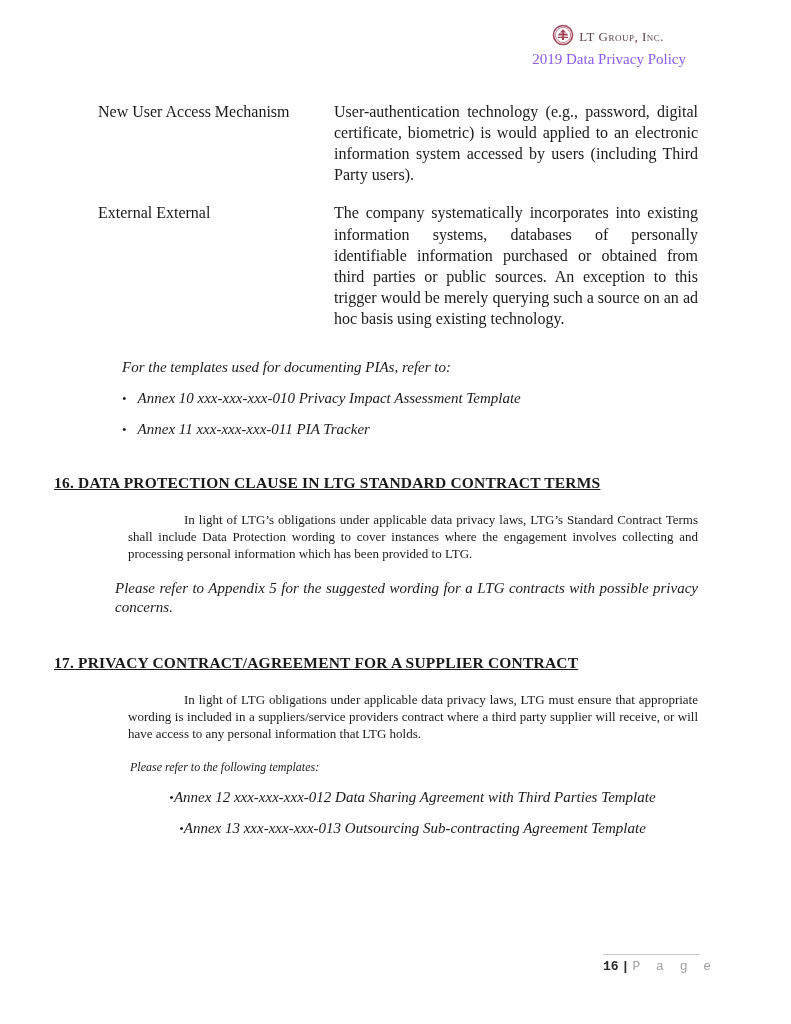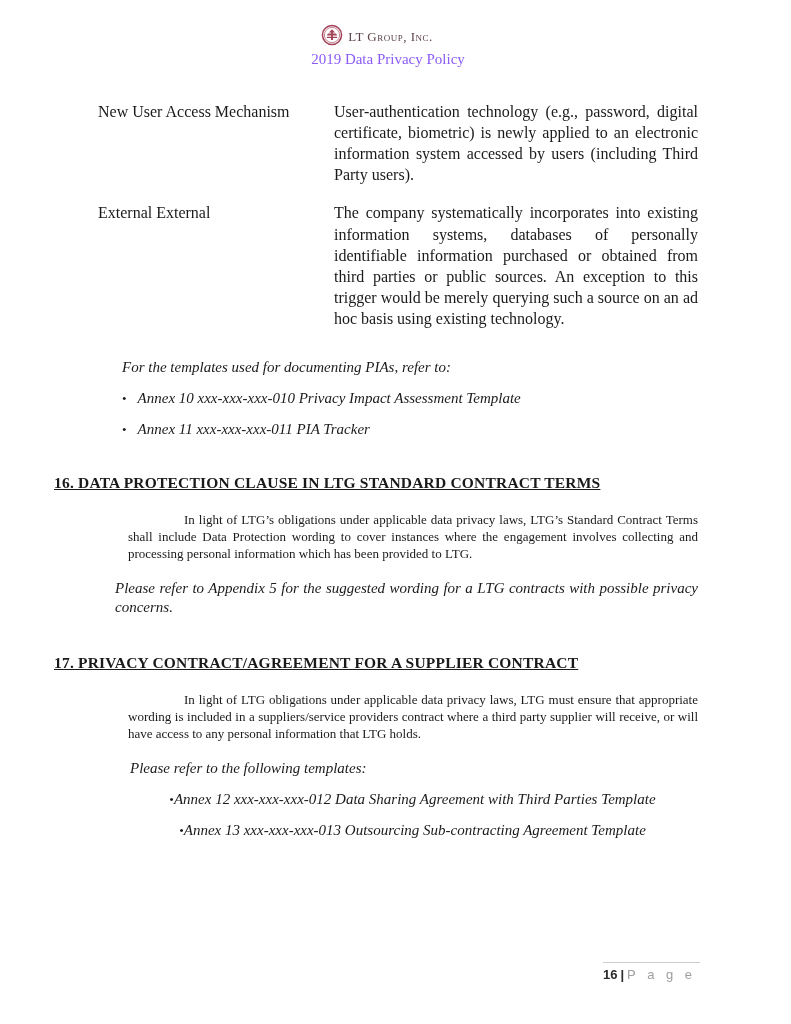--- a/index.html
+++ b/index.html
@@ -11,21 +11,21 @@
     margin: 0 auto;
     background: #ffffff;
     font-family: "Liberation Serif", "DejaVu Serif", serif;
     color: #1a1a1a;
     overflow: hidden;
   }
 
   
   .header {
     padding: 24px 105px 0 90px;
-    text-align: center;
+    text-align: right;
   }
   .brand-row {
     display: inline-flex;
     align-items: center;
     gap: 5px;
     margin-right: 22px;
   }
   .brand-emblem { display: inline-block; }
   .brand-name {
     font-variant: small-caps;
@@ -79,36 +79,36 @@
   }
   .section-note {
     margin: 16px 93px 0 115px;
     font-size: 15px;
     line-height: 1.32;
     font-style: italic;
     text-align: justify;
   }
   .tpl-intro {
     margin: 17px 93px 0 130px;
-    font-size: 15px;
+    font-size: 12px;
     font-style: italic;
   }
   .tpl-list { margin: 0 93px 0 127px; font-size: 15px; font-style: italic; text-align: center; }
   .tpl-list .bullet-item { margin-top: 14px; }
   .tpl-list .bullet-glyph { font-style: normal; font-size: 13px; }
 
   
   .footer {
     position: absolute;
     right: 91px;
-    bottom: 42px;
+    bottom: 50px;
     width: 97px;
     border-top: 1px solid #cccccc;
     padding-top: 4px;
-    font-family: Liberation Sans, sans-serif;
+    font-family: Liberation Mono, monospace;
     font-size: 13px;
     white-space: nowrap;
   }
   .footer .page-num { font-weight: bold; color: #2b2b2b; }
   .footer .page-sep { font-weight: bold; color: #2b2b2b; padding: 0 3px; }
   .footer .page-word { color: #9f9f9f; letter-spacing: 4px; }
 </style>
 </head>
 <body>
 
@@ -123,21 +123,21 @@
           <path d="M12 5.6 L8.6 9.2 H11 V10.4 H7.6 L6.4 12.6 H11 V13.8 H6.8 L6.2 15.4 H10.9 V17.4 H13.1 V15.4 H17.8 L17.2 13.8 H13 V12.6 H17.6 L16.4 10.4 H13 V9.2 H15.4 Z" fill="#a34459"></path>
         </svg>
       </span>
       <span class="brand-name">LT Group, Inc.</span>
     </div>
     <div class="doc-title">2019 Data Privacy Policy</div>
   </div>
 
   <div class="def-table">
     <div class="def-term">New User Access Mechanism</div>
-    <div class="def-desc">User-authentication technology (e.g., password, digital certificate, biometric) is newly applied to an electronic information system accessed by users (including Third Party users).</div>
+    <div class="def-desc">User-authentication technology (e.g., password, digital certificate, biometric) is would applied to an electronic information system accessed by users (including Third Party users).</div>
     <div class="def-term">External External</div>
     <div class="def-desc">The company systematically incorporates into existing information systems, databases of personally identifiable information purchased or obtained from third parties or public sources. An exception to this trigger would be merely querying such a source on an ad hoc basis using existing technology.</div>
   </div>
 
   <div class="pia-note">
     <div class="pia-intro">For the templates used for documenting PIAs, refer to:</div>
     <div class="pia-list">
       <div class="bullet-item">
         <span class="bullet-glyph">•</span>
         <span>Annex 10 xxx-xxx-xxx-010 Privacy Impact Assessment Template</span>

